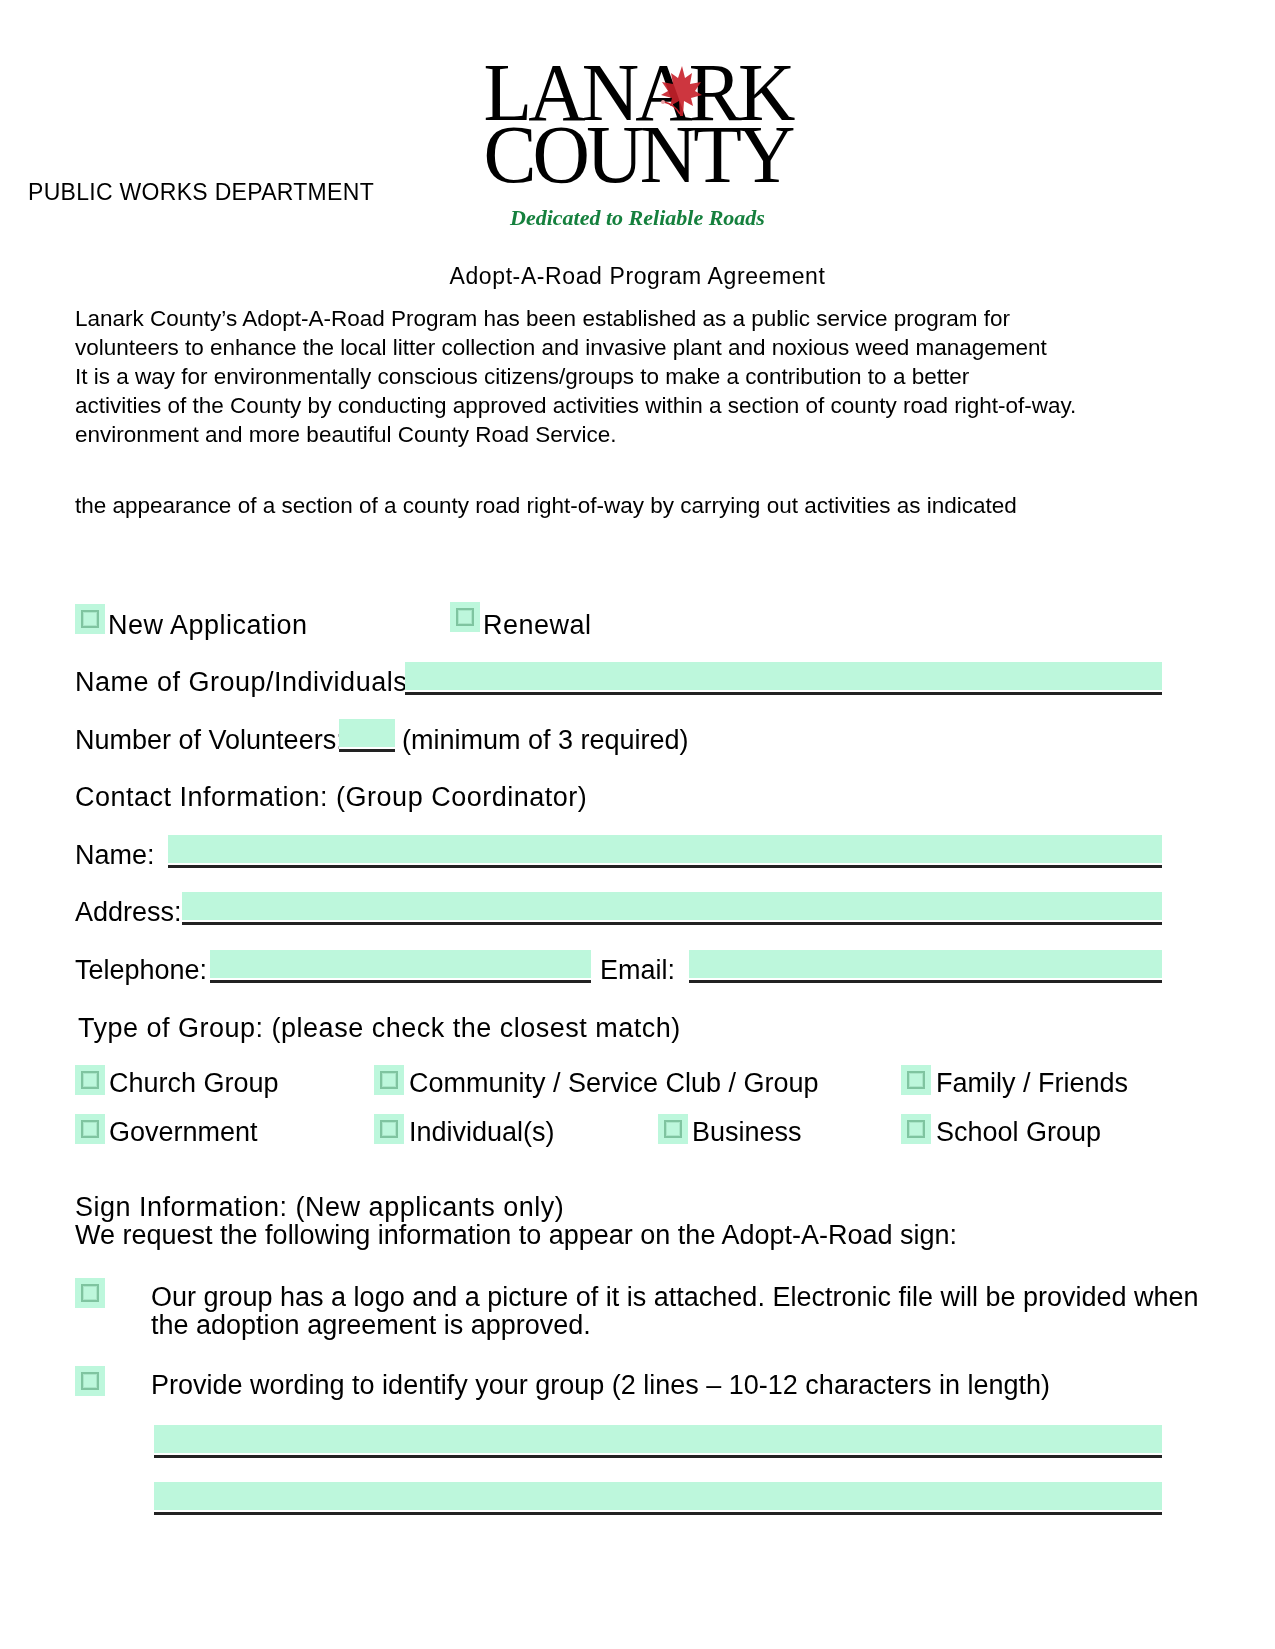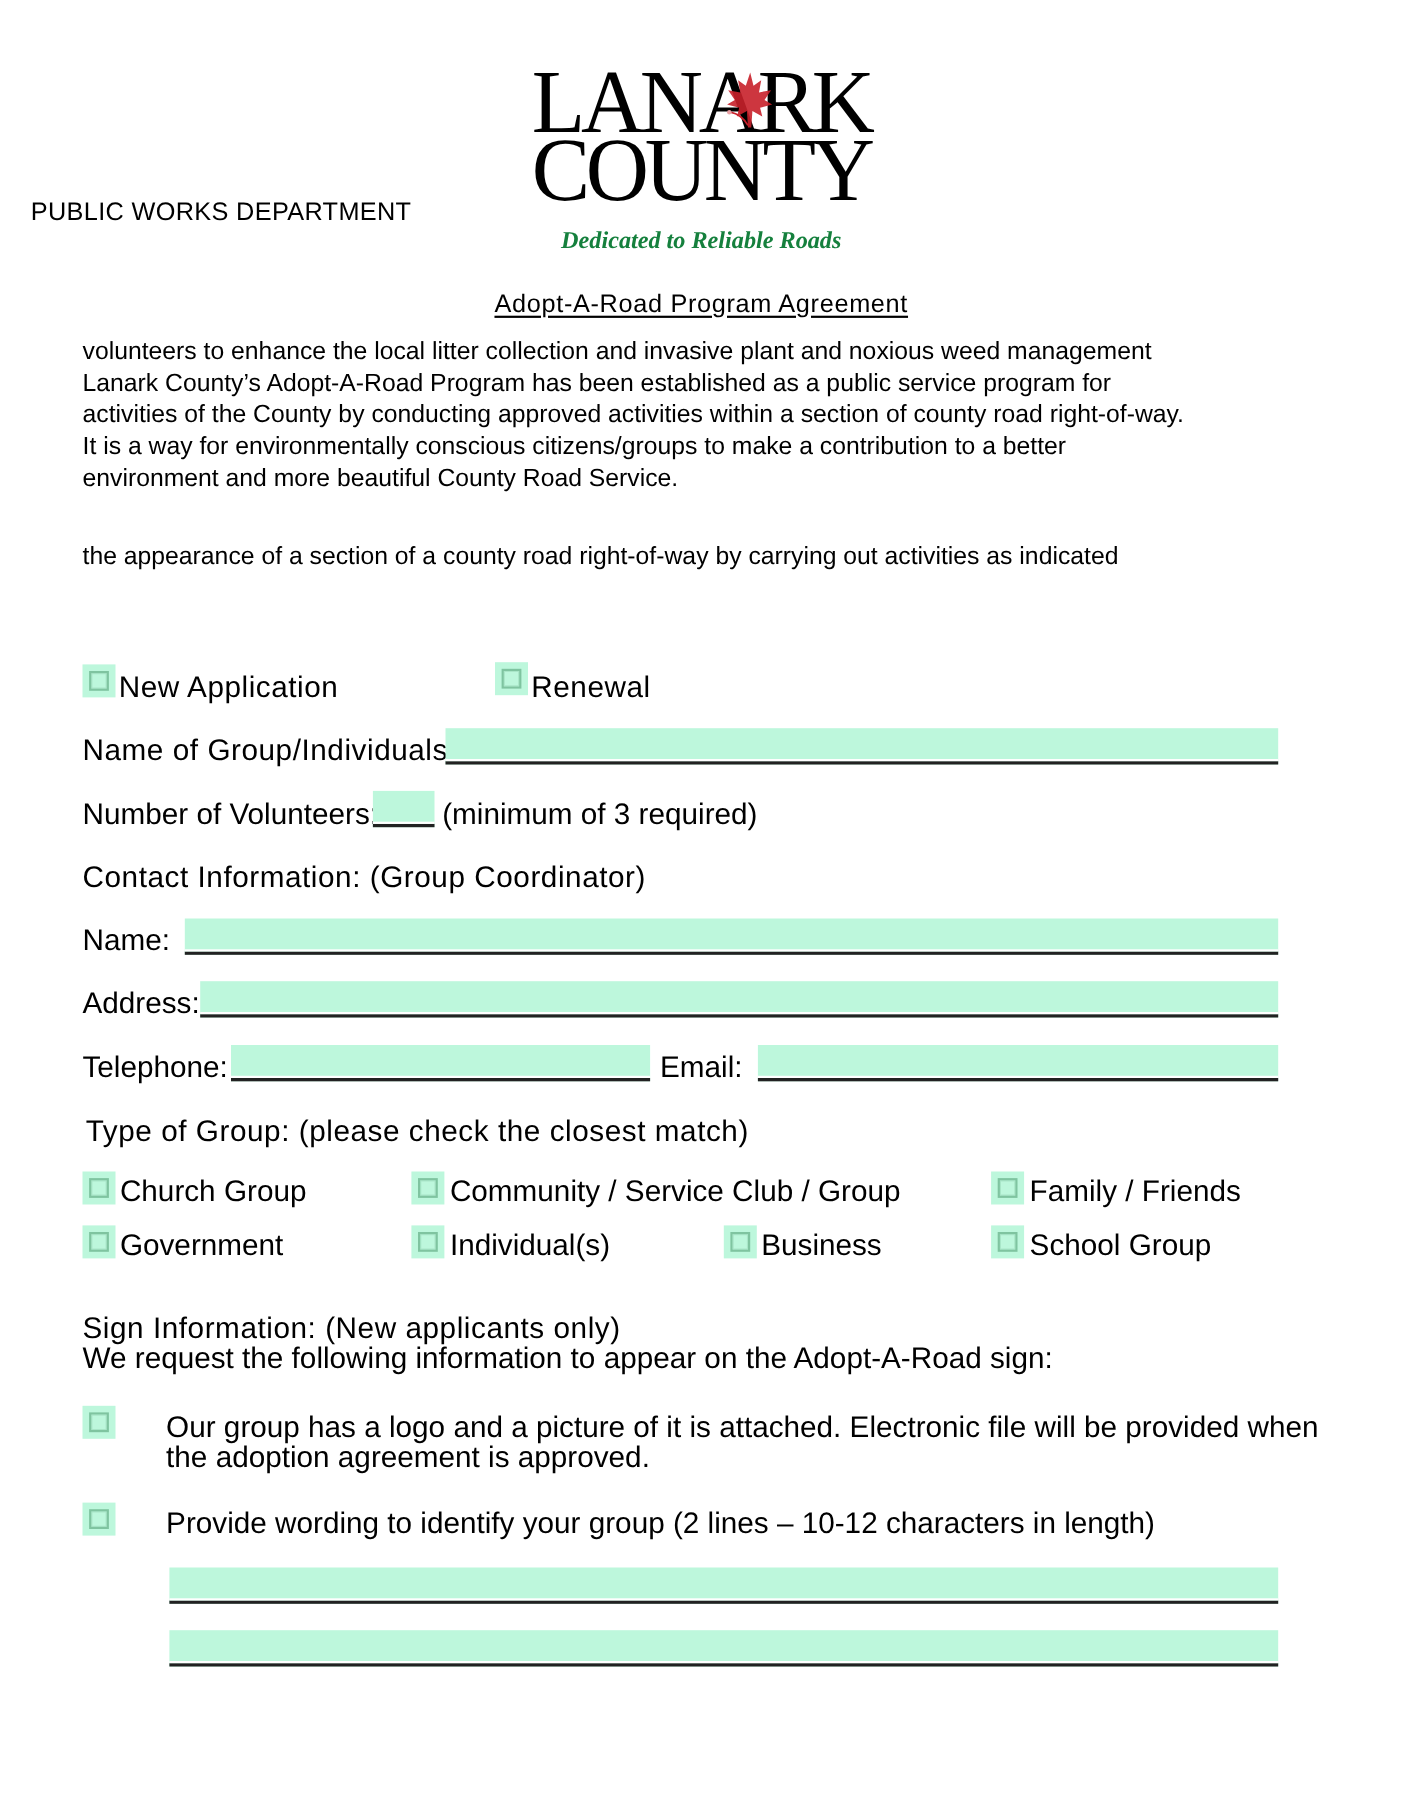--- a/index.html
+++ b/index.html
@@ -10,21 +10,21 @@
   .logo-lanark { top: 52px; font-size: 82px; letter-spacing: -4px; transform: scaleX(0.97); }
   .logo-county { top: 114px; font-size: 82px; letter-spacing: -4px; transform: scaleX(0.97); }
   .leaf { position: absolute; left: 656px; top: 64px; width: 48px; height: 54px; }
   .dept { position: absolute; left: 0; width: 1275px; top: 180px; text-align: left;
           font-size: 23px; letter-spacing: 0.3px; line-height: 24px; margin-left: 28px; }
   .tagline { position: absolute; left: 0; width: 1275px; top: 206px; text-align: center;
              font-family: "Liberation Serif", serif; font-style: italic; font-weight: bold;
              font-size: 22px; color: #15803d; line-height: 24px; }
   .title { position: absolute; left: 0; width: 1275px; top: 263px; text-align: center;
            font-size: 23px; letter-spacing: 0.6px; line-height: 26px; }
-  .title span { text-decoration: underline; text-underline-offset: 3px; }
+  .title span { text-underline-offset: 3px; }
   .para { position: absolute; left: 75px; width: 1130px; font-size: 22.5px; line-height: 29px; }
   .para .ln { display: block; white-space: nowrap; }
   .row-text { position: absolute; font-size: 27px; line-height: 28px; white-space: nowrap; }
   .spaced { letter-spacing: 0.5px; }
   .cb { position: absolute; width: 30px; height: 30px; background: #bdf7dc; cursor: pointer; }
   .cb::after { content: ""; position: absolute; left: 6px; top: 6px; width: 14px; height: 14px;
                border: 2px solid #7fc4a0; background: #bdf7dc; box-shadow: inset 0 0 0 1px #a9e6c8; }
   .field { position: absolute; background: #bdf7dc; height: 30px; border-bottom: 3px solid #222; cursor: text; }
   .field::before { content: ""; position: absolute; left: 0; right: 0; bottom: 0; height: 2px; background: #fff; }
 </style>
@@ -37,24 +37,24 @@
   <path d="M24 50 Q18 40 8 38" stroke="#c8202a" stroke-width="1.6" fill="none"></path>
   <circle cx="7" cy="38" r="2" fill="#e8a0a4"></circle>
 </svg>
 <div class="logo-line logo-county">COUNTY</div>
 <div class="dept">PUBLIC WORKS DEPARTMENT</div>
 <div class="tagline">Dedicated to Reliable Roads</div>
 
 <div class="title"><span>Adopt-A-Road Program Agreement</span></div>
 
 <div class="para" style="top:304px">
+  <span class="ln">Lanark County’s Adopt-A-Road Program has been established as a public service program for</span>
   <span class="ln">volunteers to enhance the local litter collection and invasive plant and noxious weed management</span>
-  <span class="ln">Lanark County’s Adopt-A-Road Program has been established as a public service program for</span>
+  <span class="ln">It is a way for environmentally conscious citizens/groups to make a contribution to a better</span>
   <span class="ln">activities of the County by conducting approved activities within a section of county road right-of-way.</span>
-  <span class="ln">It is a way for environmentally conscious citizens/groups to make a contribution to a better</span>
   <span class="ln">environment and more beautiful County Road Service.</span>
 </div>
 <div class="para" style="top:491px">
   <span class="ln">the appearance of a section of a county road right-of-way by carrying out activities as indicated</span>
 </div>
 
 <div class="cb" style="left:75px; top:604px"></div>
 <div class="row-text spaced" style="left:108px; top:611px">New Application</div>
 <div class="cb" style="left:450px; top:602px"></div>
 <div class="row-text spaced" style="left:483px; top:611px">Renewal</div>

